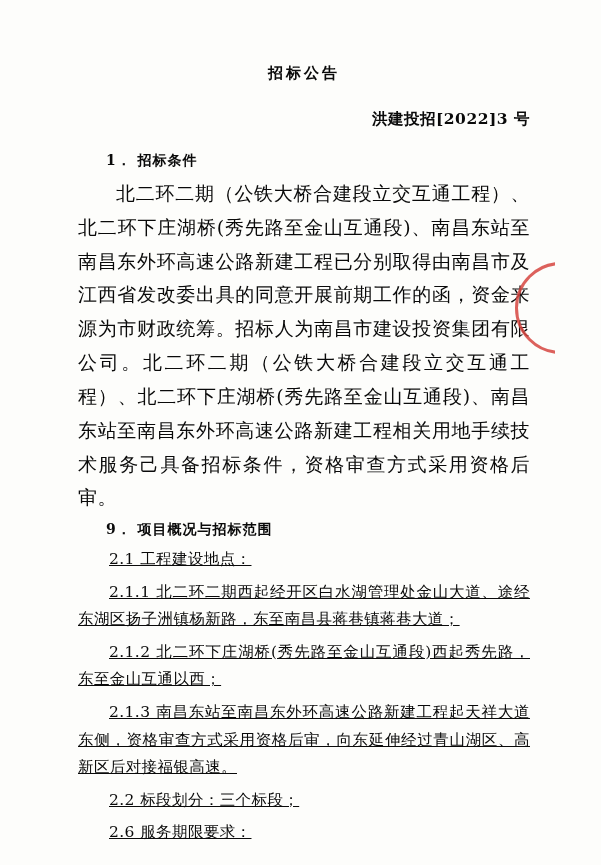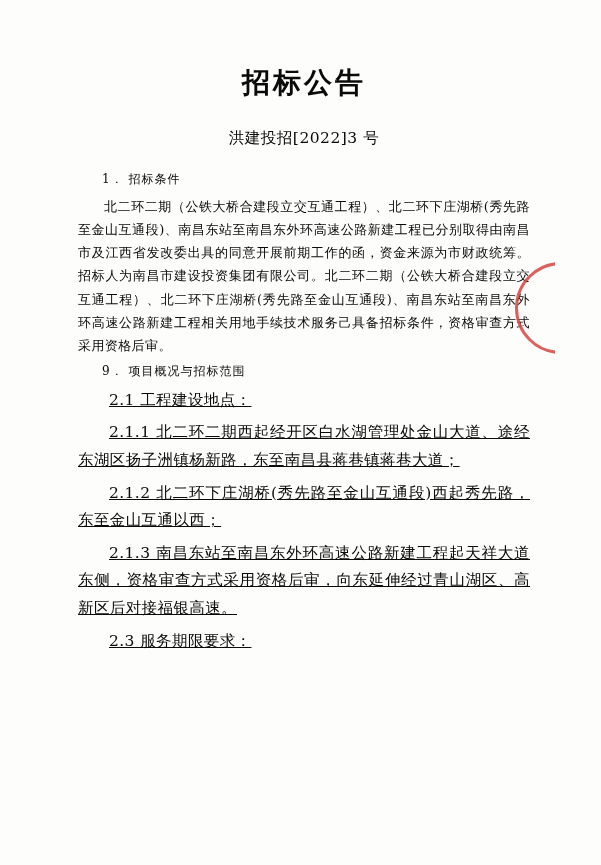--- a/index.html
+++ b/index.html
@@ -21,53 +21,54 @@
     background: #fdfdfb;
   }
   .content {
     position: absolute;
     left: 78px;
     top: 64px;
     width: 452px;
   }
   .doc-title {
     text-align: center;
-    font-size: 28px;
+    font-size: 15px;
     font-weight: bold;
     letter-spacing: 3px;
     margin: 0 0 26px 0;
     font-family: "DejaVu Serif", "Liberation Serif", serif;
   }
   .doc-number {
-    text-align: center;
+    text-align: right;
     font-size: 15.5px;
     margin: 0 0 22px 0;
     letter-spacing: 0.5px;
+    font-weight: bold;
   }
   .sec-heading {
-    font-size: 12px;
-    font-weight: normal;
+    font-size: 14px;
+    font-weight: bold;
     margin: 0 0 7px 0;
     text-indent: 2em;
     letter-spacing: 1px;
   }
   .para {
     font-size: 15.5px;
     line-height: 1.78;
     margin: 0 0 5px 0;
     text-align: justify;
     text-justify: inter-ideograph;
     letter-spacing: 0.4px;
   }
   .indent {
     text-indent: 2em;
     text-decoration: underline;
   }
   .body-block {
-    font-size: 13px;
+    font-size: 19px;
     line-height: 1.78;
     text-align: justify;
     text-justify: inter-ideograph;
     letter-spacing: 0.4px;
     text-indent: 2em;
     margin: 0 0 6px 0;
   }
   .stamp {
     position: absolute;
     right: -6px;
@@ -110,21 +111,22 @@
     <div class="sec-heading">1． 招标条件</div>
 
     <p class="body-block">北二环二期（公铁大桥合建段立交互通工程）、北二环下庄湖桥(秀先路至金山互通段)、南昌东站至南昌东外环高速公路新建工程已分别取得由南昌市及江西省发改委出具的同意开展前期工作的函，资金来源为市财政统筹。招标人为南昌市建设投资集团有限公司。北二环二期（公铁大桥合建段立交互通工程）、北二环下庄湖桥(秀先路至金山互通段)、南昌东站至南昌东外环高速公路新建工程相关用地手续技术服务己具备招标条件，资格审查方式采用资格后审。</p>
 
     <div class="sec-heading">9． 项目概况与招标范围</div>
 
     <p class="para indent">2.1 工程建设地点：</p>
     <p class="para indent">2.1.1 北二环二期西起经开区白水湖管理处金山大道、途经东湖区扬子洲镇杨新路，东至南昌县蒋巷镇蒋巷大道；</p>
     <p class="para indent">2.1.2 北二环下庄湖桥(秀先路至金山互通段)西起秀先路，东至金山互通以西；</p>
     <p class="para indent">2.1.3 南昌东站至南昌东外环高速公路新建工程起天祥大道东侧，资格审查方式采用资格后审，向东延伸经过青山湖区、高新区后对接福银高速。</p>
-    <p class="para indent">2.3 服务期限要求：</p>
+    <p class="para indent">2.2 标段划分：三个标段；</p>
+    <p class="para indent">2.6 服务期限要求：</p>
 
   </div>
 
   <div class="stamp">
     <div class="stamp-inner">南昌市建设投资集团</div>
   </div>
 
 </div>
 
 </body></html>

